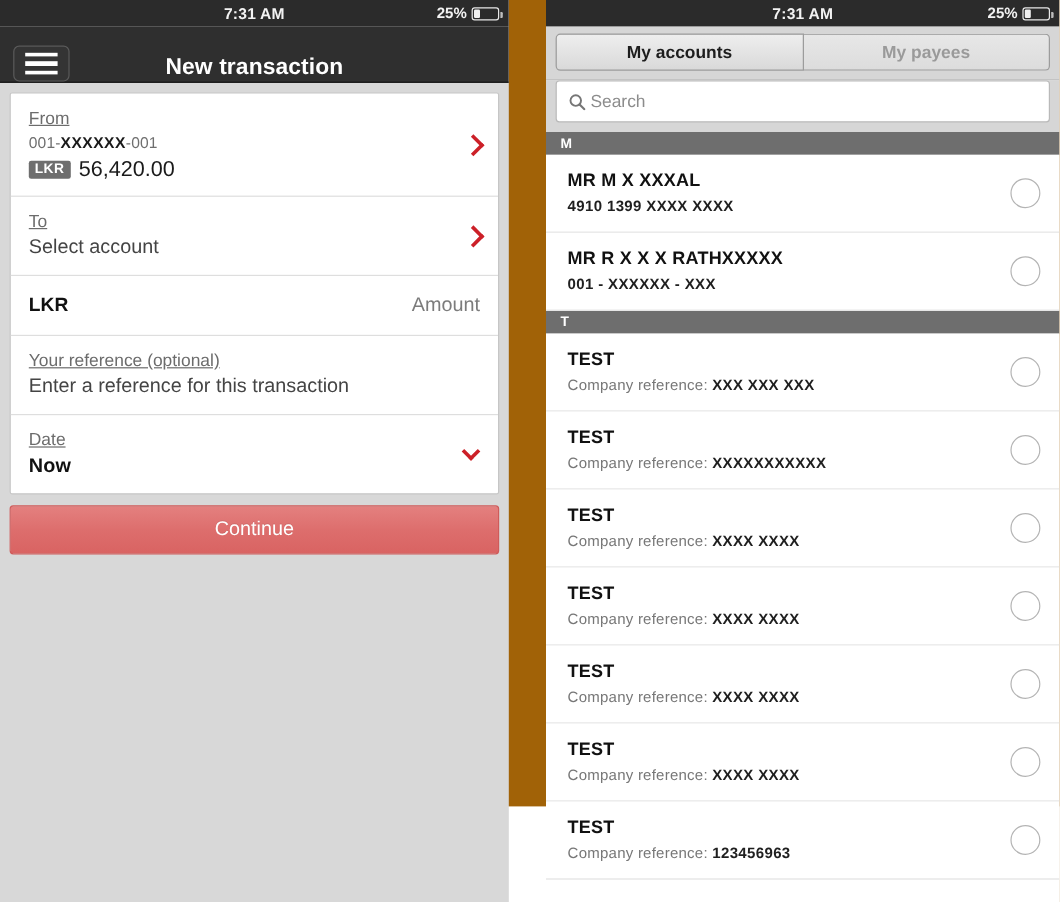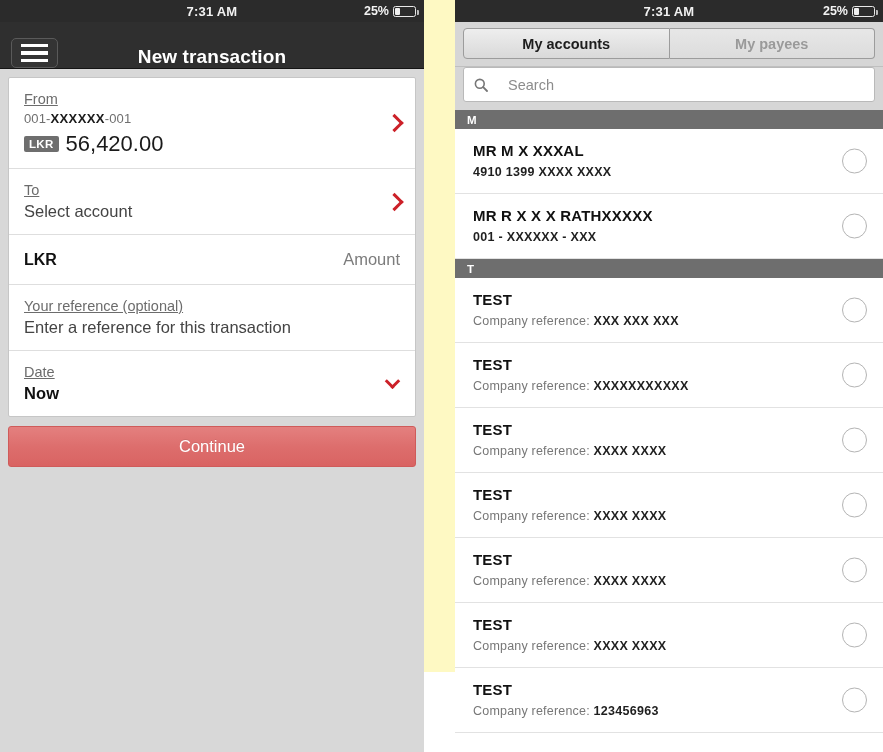--- a/index.html
+++ b/index.html
@@ -2,21 +2,21 @@
 <html><head>
 <meta charset="utf-8">
 <style>
   * { box-sizing: border-box; margin: 0; padding: 0; }
   html, body {
     width: 883px; height: 752px;
     background: #ffffff;
     font-family: "Liberation Sans", "DejaVu Sans", sans-serif;
     overflow: hidden;
   }
-  .stage { position: relative; width: 883px; height: 672px; background:#fef9c3; }
+  .stage { position: relative; width: 883px; height: 672px; background:#a16207; }
 
   
   .panel { position: absolute; top: 0; height: 752px; overflow: hidden; }
   .panel-left  { left: 0;   width: 424px; background: #d8d8d8; }
   .panel-right { left: 455px; width: 428px; background: #ffffff; }
 
   
   .statusbar {
     height: 22px; background: #2b2b2b; color: #f2f2f2;
     display: flex; align-items: center; position: relative;
@@ -98,21 +98,21 @@
   .acct-no {
     font-size: 13px; color: #6f6f6f; line-height: 19px; letter-spacing: .1px;
   }
   .acct-no b { color:#1a1a1a; font-weight: bold; letter-spacing:.4px; }
   .balance-line { display:flex; align-items:center; gap: 7px; margin-top: 3px; }
   .ccy-chip {
     display:inline-block; background:#6e6e6e; color:#fff;
     font-size: 11.5px; font-weight: bold; letter-spacing:.3px;
     padding: 1.5px 5px 2px; border-radius: 2px;
   }
-  .balance-amt { font-size: 22px; color: #1a1a1a; }
+  .balance-amt { font-size: 18px; color: #1a1a1a; }
   .amount-row { display:flex; align-items:center; justify-content: space-between;
     padding: 15px 15px 15px 15px; border-bottom: 1px solid #dedede; }
   .amount-ccy { font-size: 16px; font-weight: bold; color:#111; }
   .amount-ph { font-size: 16.5px; color:#7c7c7c; }
   .chev-right {
     position: absolute; right: 14px; top: 50%; transform: translateY(-50%);
     width: 13px; height: 13px;
     border-right: 3.4px solid #cc2028; border-top: 3.4px solid #cc2028;
     transform: translateY(-50%) rotate(45deg);
   }
@@ -145,21 +145,21 @@
     background: linear-gradient(180deg,#eeeeee 0%, #d9d9d9 100%);
     color: #1d1d1d; border-radius: 4px 0 0 4px; border-right-width: 1px;
   }
   .seg-inactive {
     background: linear-gradient(180deg,#e7e7e7 0%, #dcdcdc 100%);
     color: #9a9a9a; border-radius: 0 4px 4px 0; border-left: none;
   }
   .search-wrap { background:#d6d6d6; padding: 0 8px 8px 8px; }
   .search-box {
     height: 35px; background:#fff; border:1px solid #b9b9b9; border-radius:3px;
-    display:flex; align-items:center; gap: 20px; padding: 0 10px;
+    display:flex; align-items:center; gap: 4px; padding: 0 10px;
   }
   .search-ph { font-size: 14.5px; color:#8c8c8c; }
   .sec-header {
     height: 19px; background:#6e6e6e; color:#fff;
     font-size: 11.5px; font-weight: bold; letter-spacing:.4px;
     display:flex; align-items:center; padding-left: 12px;
   }
   .list-row {
     position: relative; background:#fff;
     border-bottom: 1px solid #e2e2e2;

